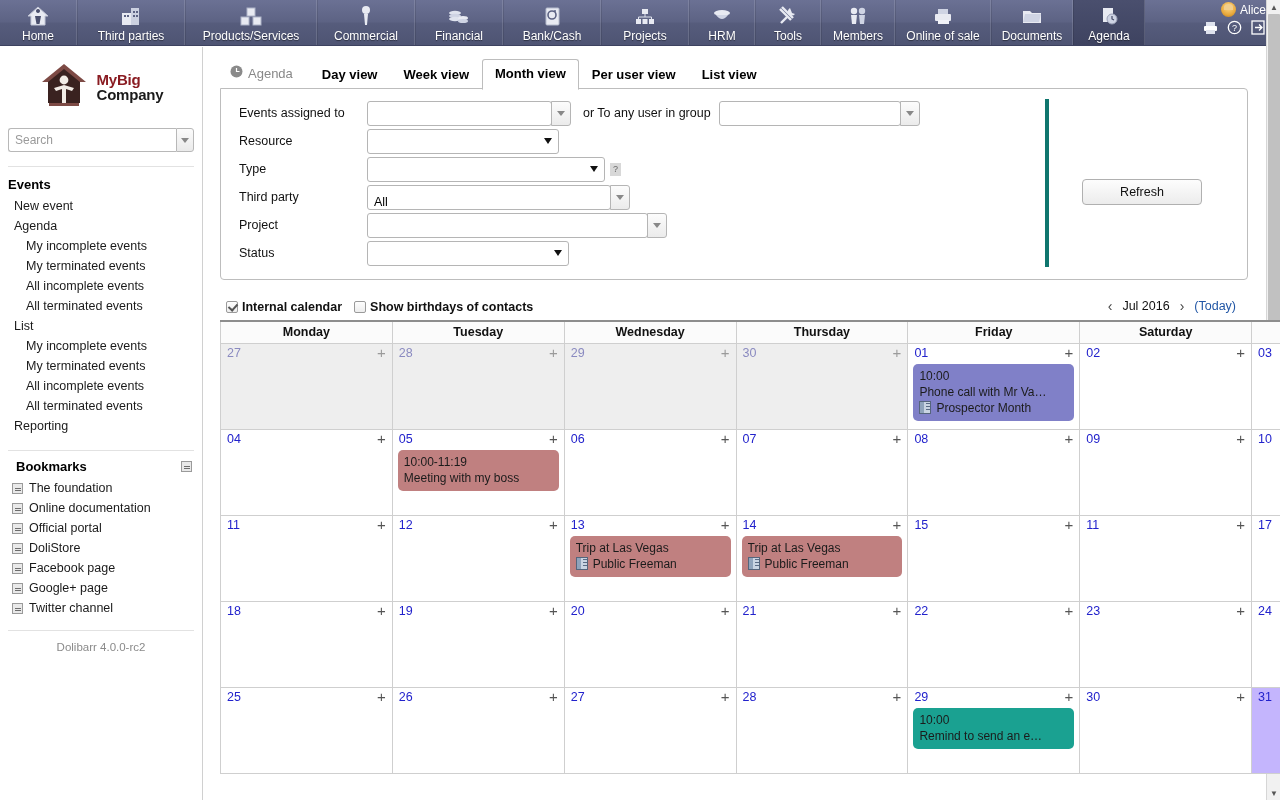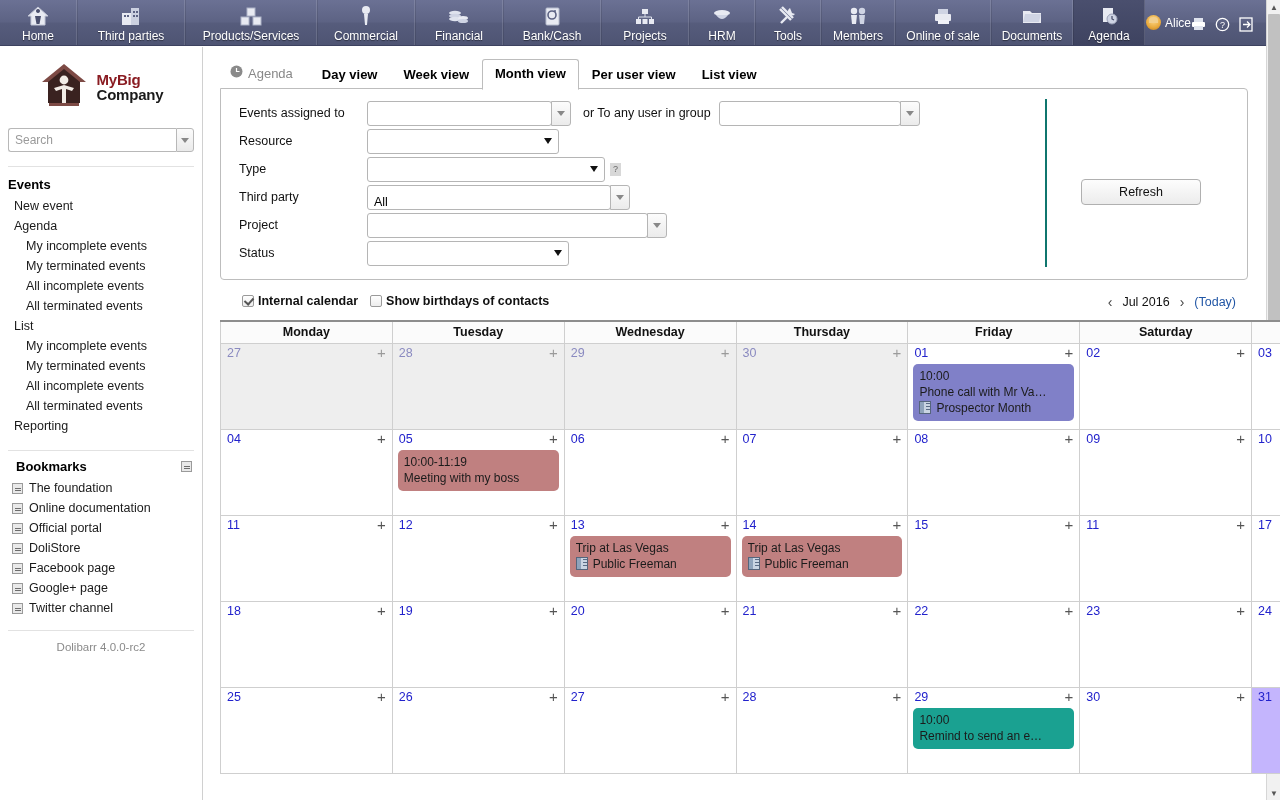--- a/index.html
+++ b/index.html
@@ -51,21 +51,22 @@
     font-size: 12px;
     line-height: 14px;
     white-space: nowrap;
     text-shadow: 0 1px 1px rgba(0,0,0,0.45);
   }
   .topnav-spacer { flex: 1; border: none; }
 
   .topright {
     position: absolute; top: 0; right: 14px;
     width: 120px; height: 46px;
-    display: flex; flex-direction: row;
+    display: flex; flex-direction: column;
+    align-items: flex-end;
     padding-top: 2px;
   }
   .user-line {
     display: flex; align-items: center; gap: 4px;
     color: #ffffff; font-size: 12px;
     margin-bottom: 3px;
     cursor: pointer;
   }
   .avatar {
     width: 15px; height: 15px; border-radius: 50%;
@@ -244,21 +245,21 @@
     border-radius: 0 4px 4px 4px;
     background: #fff;
     padding: 10px 12px 12px 12px;
     position: relative;
     margin-top: -1px;
   }
   .panel-inner { display: flex; }
   .filter-col { flex: 1; padding-left: 6px; }
   .refresh-col {
     width: 190px;
-    border-left: 2px solid #0f766e;
+    border-left: 4px solid #0f766e;
     display: flex; align-items: flex-start; justify-content: center;
     padding-top: 80px;
   }
   .filter-row {
     display: flex; align-items: center;
     height: 28px;
     margin-bottom: 0px;
   }
   .filter-label {
     width: 128px;
@@ -317,22 +318,22 @@
     border-radius: 4px;
     background: linear-gradient(to bottom, #fdfdfd 0%, #ececec 100%);
     font-size: 12.5px;
     font-family: "Liberation Sans", sans-serif;
     cursor: pointer;
     color: #111;
   }
 
   
   .cal-controls {
-    display: flex; align-items: flex-start;
-    margin: 14px 0 6px 22px;
+    display: flex; align-items: flex-end;
+    margin: 14px 0 6px 6px;
     height: 20px;
   }
   .cb-label {
     display: flex; align-items: center; gap: 4px;
     font-size: 12.5px; font-weight: bold; color: #111;
     margin-right: 12px;
     cursor: pointer;
   }
   .cb {
     width: 12px; height: 12px;

